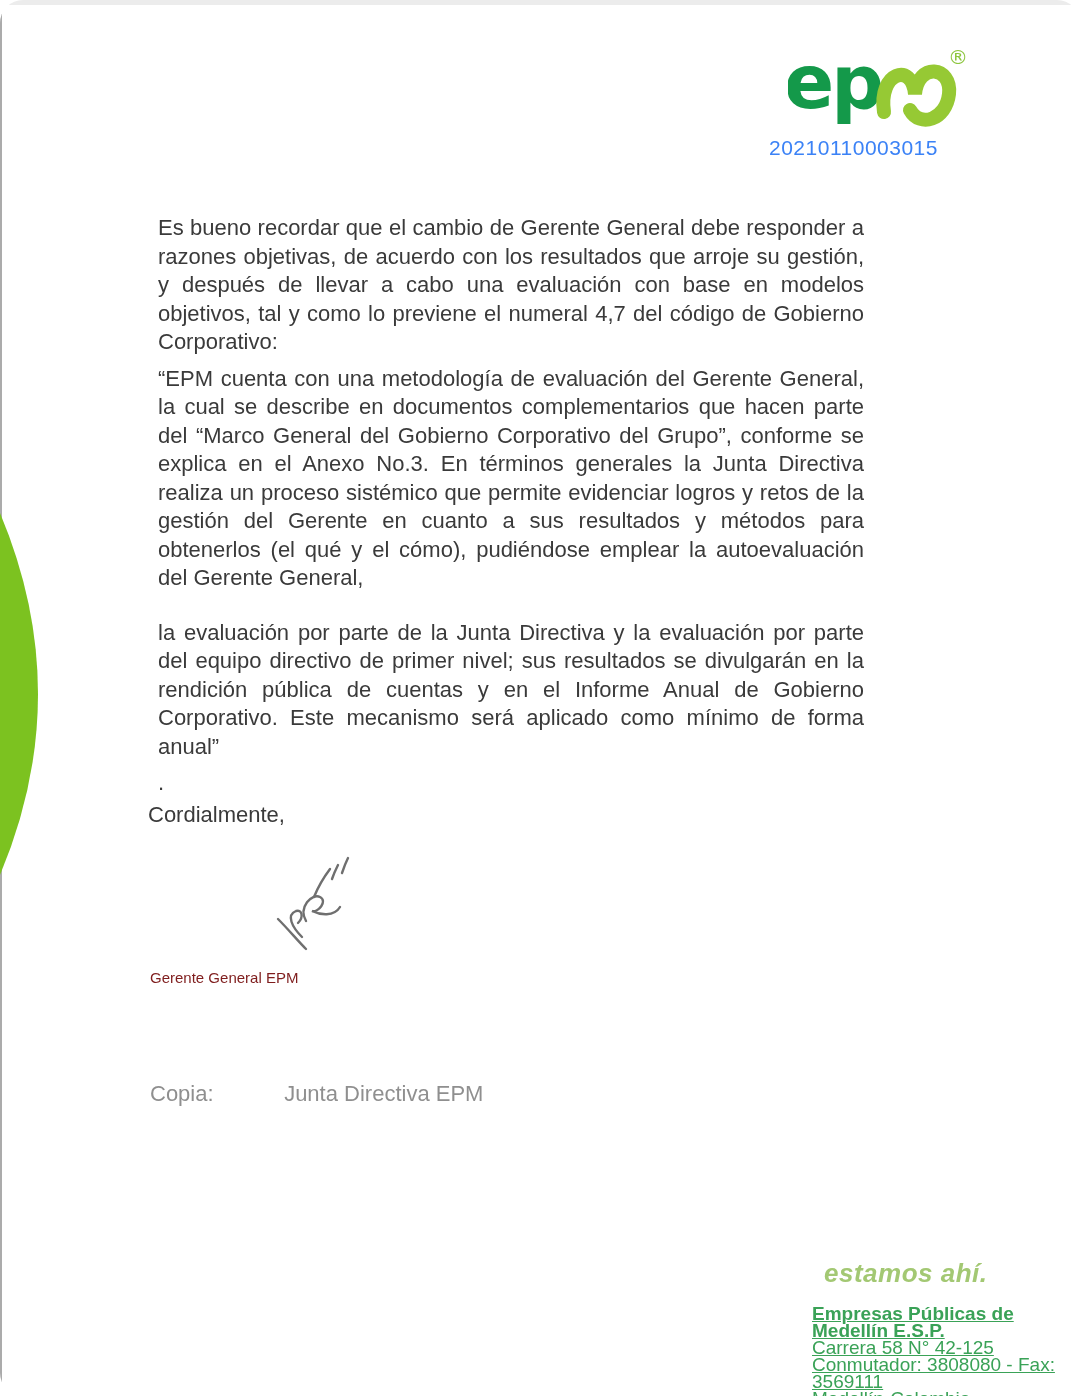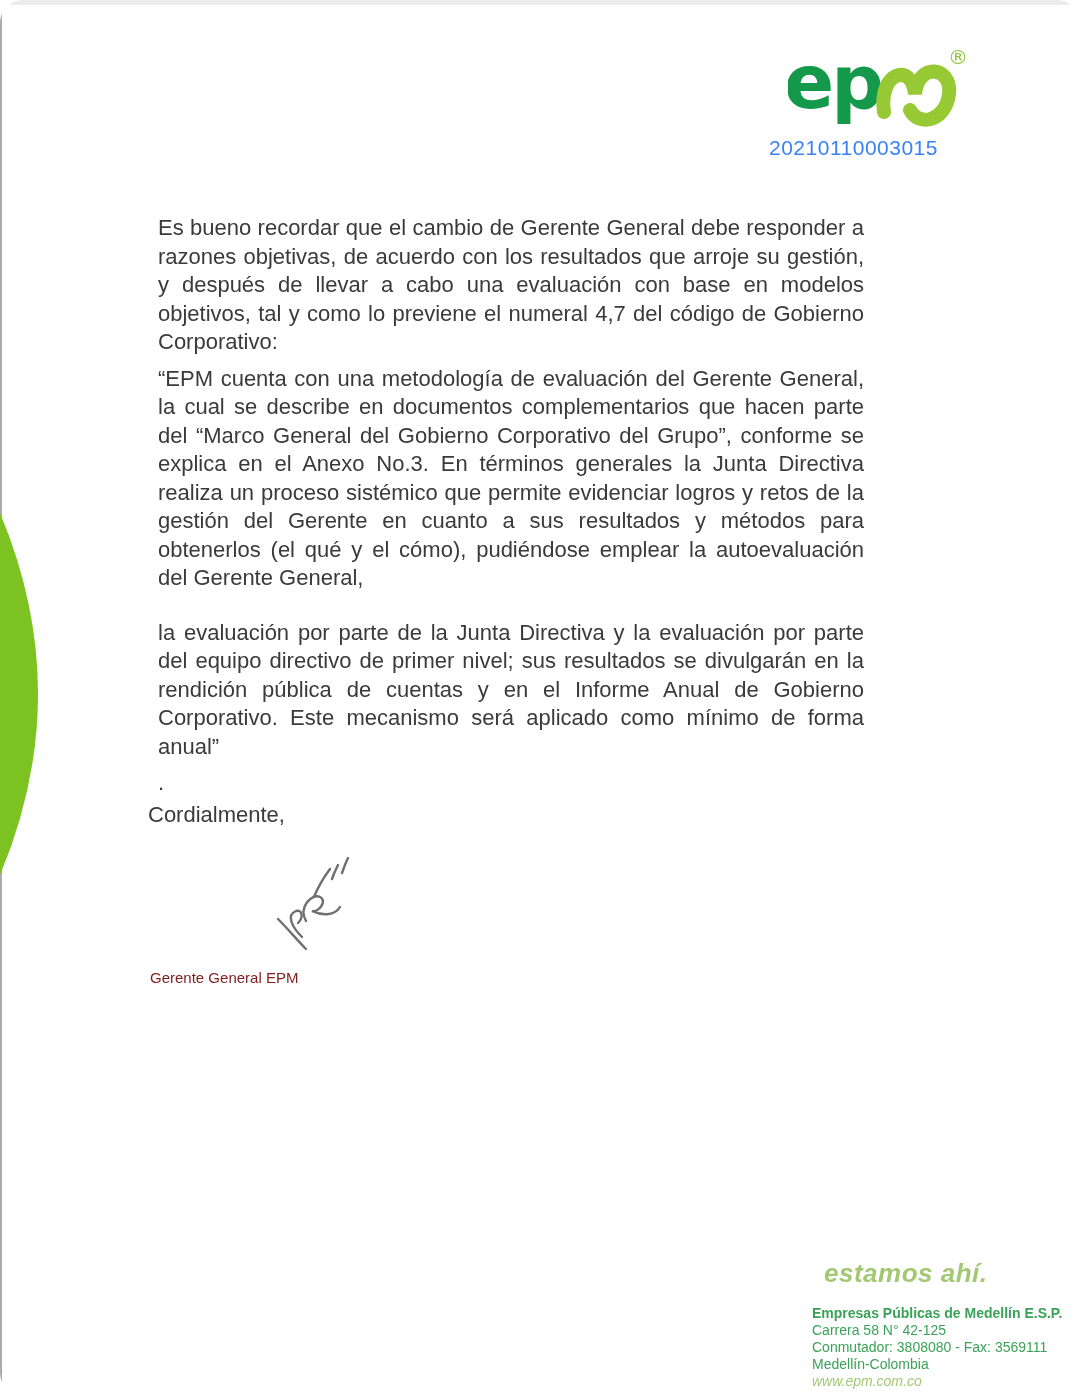--- a/index.html
+++ b/index.html
@@ -65,21 +65,21 @@
     font-size: 22px; color: #8f8f8f;
   }
   .copy-label { display: inline-block; width: 128px; }
 
   
   .footer { position: absolute; left: 812px; top: 1258px; }
   .tagline {
     font-size: 26px; font-style: italic; font-weight: bold;
     color: #a3c873; margin: 0 0 16px 12px; letter-spacing: 0.5px;
   }
-  .footer-line { font-size: 14px; line-height: 17px; color: #3aa257; margin: 0; }
+  .footer-line { font-size: 19px; line-height: 17px; color: #3aa257; margin: 0; text-decoration: underline; }
   .footer-line.company { font-weight: bold; }
   .footer-line.website { font-style: italic; color: #a3c873; }
 </style>
 </head>
 <body>
 
 <div class="page">
 
   <div class="top-strip"></div>
   <div class="left-hairline"></div>
@@ -113,20 +113,24 @@
       <path d="M34,92 C24,82 18,70 28,66 C34,64 36,72 30,78"></path>
       <path d="M38,76 C30,62 44,48 52,52 C60,56 50,68 44,66 C52,70 66,72 72,62"></path>
       <path d="M46,52 C50,42 56,32 62,24"></path>
       <path d="M64,34 C66,28 68,24 70,20"></path>
       <path d="M74,28 C76,22 78,17 80,13"></path>
     </g>
   </svg>
 
   <div class="signer-title">Gerente General EPM</div>
 
+  <div class="copy-row">
+    <span class="copy-label">Copia:</span>
+    <span>Junta Directiva EPM</span>
+  </div>
 
   <div class="footer">
     <p class="tagline">estamos ahí.</p>
     <p class="footer-line company">Empresas Públicas de Medellín E.S.P.</p>
     <p class="footer-line">Carrera 58 N° 42-125</p>
     <p class="footer-line">Conmutador: 3808080 - Fax: 3569111</p>
     <p class="footer-line">Medellín-Colombia</p>
     <p class="footer-line website">www.epm.com.co</p>
   </div>
 

